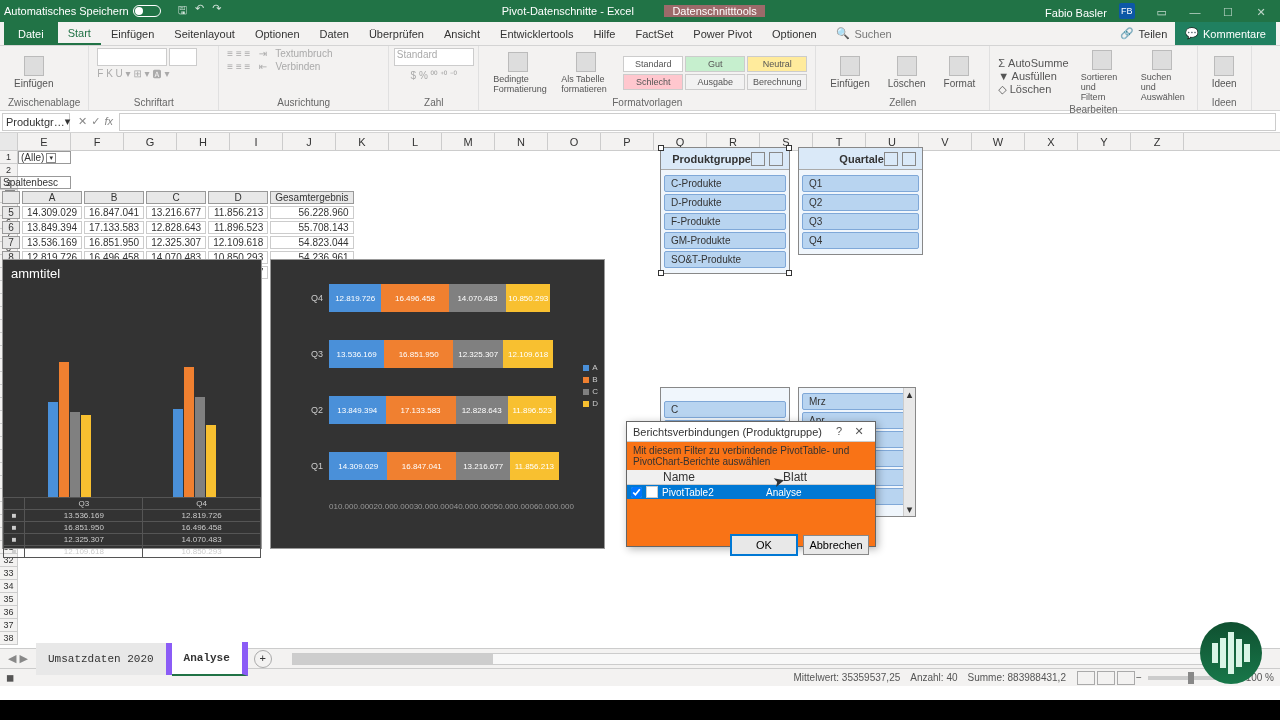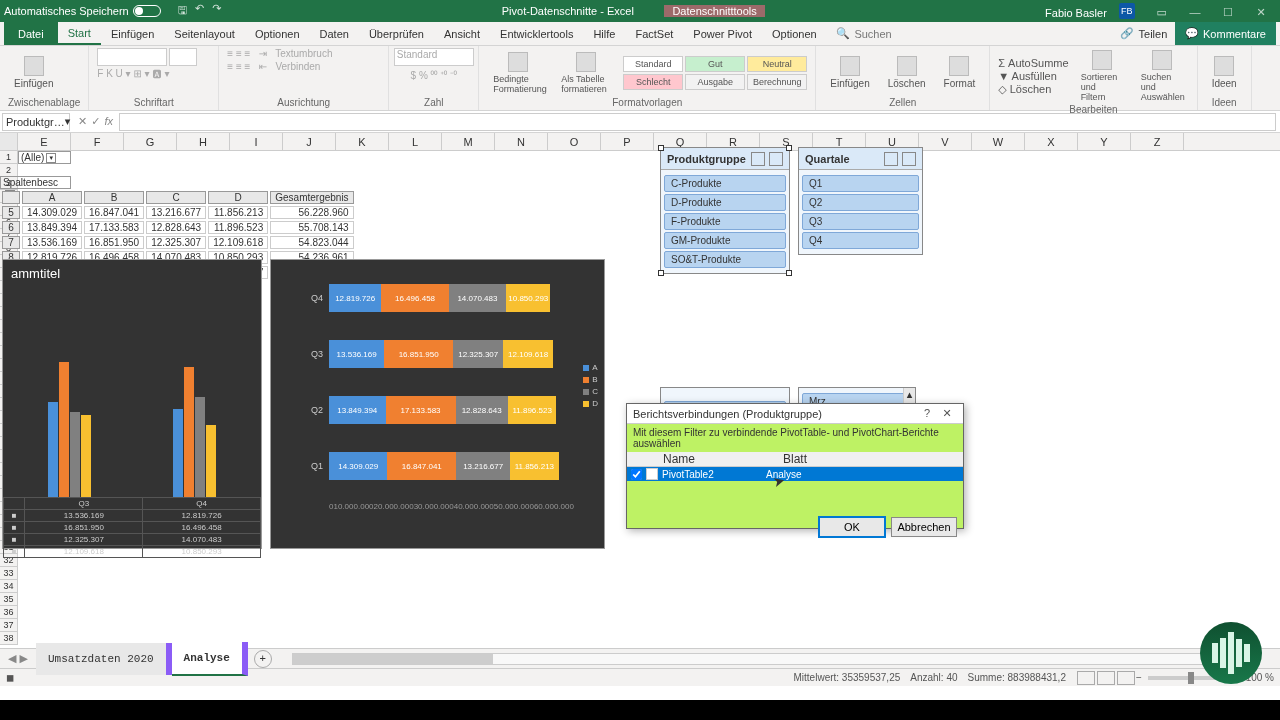--- a/index.html
+++ b/index.html
@@ -67,28 +67,28 @@
 .hbar-row { height:40px; display:flex; align-items:center; margin-bottom:16px; }
 .hbar-label { color:#ccc; font-size:9px; width:18px; }
 .hbar-stack { flex:1; display:flex; height:28px; }
 .hbar-seg { display:flex; align-items:center; justify-content:center; color:#fff; font-size:8px; }
 .hbar-axis { display:flex; justify-content:space-between; color:#999; font-size:8px; padding-left:18px; }
 .hbar-legend { position:absolute; right:6px; top:100px; font-size:8px; color:#ccc; }
 .hbar-legend div { display:flex; align-items:center; gap:3px; margin:3px 0; }
 .leg-sw { width:6px; height:6px; }
 
 .slicer { position:absolute; background:#f0f6fc; border:1px solid #888; }
-.slicer-hdr { height:22px; background:#dae9f8; border-bottom:1px solid #aaa; display:flex; align-items:center; padding:0 6px; font-size:11px; font-weight:bold; justify-content:space-between; }
+.slicer-hdr { height:22px; background:#dae9f8; border-bottom:1px solid #aaa; display:flex; align-items:center; padding:0 6px; font-size:11px; font-weight:bold; justify-content:flex-end; }
 .slicer-hdr .ico-g { display:flex; gap:4px; }
 .slicer-hdr .ico-g span { width:14px; height:14px; border:1px solid #888; }
 .slicer-body { padding:3px; }
 .slicer-item { background:#b8d4f0; border:1px solid #7fa8d8; border-radius:2px; padding:2px 6px; margin:2px 0; font-size:10px; }
 .sel-handle { position:absolute; width:6px; height:6px; background:#fff; border:1px solid #333; }
 
-.dialog-backdrop { position:absolute; left:626px; top:270px; width:338px; height:126px; background:#bef264; border:1px solid #666; box-shadow:2px 2px 8px rgba(0,0,0,.3); z-index:200; }
+.dialog-backdrop { position:absolute; left:626px; top:288px; width:250px; height:126px; background:#f97316; border:1px solid #666; box-shadow:2px 2px 8px rgba(0,0,0,.3); z-index:200; }
 .dialog-title { height:20px; background:#fff; border-bottom:1px solid #ccc; display:flex; align-items:center; padding:0 6px; font-size:11px; justify-content:space-between; }
 .dialog-title .dbtns span { display:inline-block; width:20px; text-align:center; color:#555; }
 .dialog-msg { font-size:10px; padding:3px 6px; }
 .dialog-list-hdr { display:flex; background:#f0f0f0; font-size:12px; padding:0 6px; border-bottom:1px solid #ccc; }
 .dialog-list-hdr span:first-child { width:120px; }
 .dialog-row { display:flex; align-items:center; background:#0078d4; color:#fff; font-size:10px; padding:1px 4px; gap:4px; }
 .dialog-row input { width:11px; height:11px; }
 .dialog-row .pv-ico { width:12px; height:12px; background:#fff; border:1px solid #ccc; }
 .dialog-row .nm { width:100px; }
 .dialog-btns { display:flex; justify-content:flex-end; gap:6px; padding:6px; }

